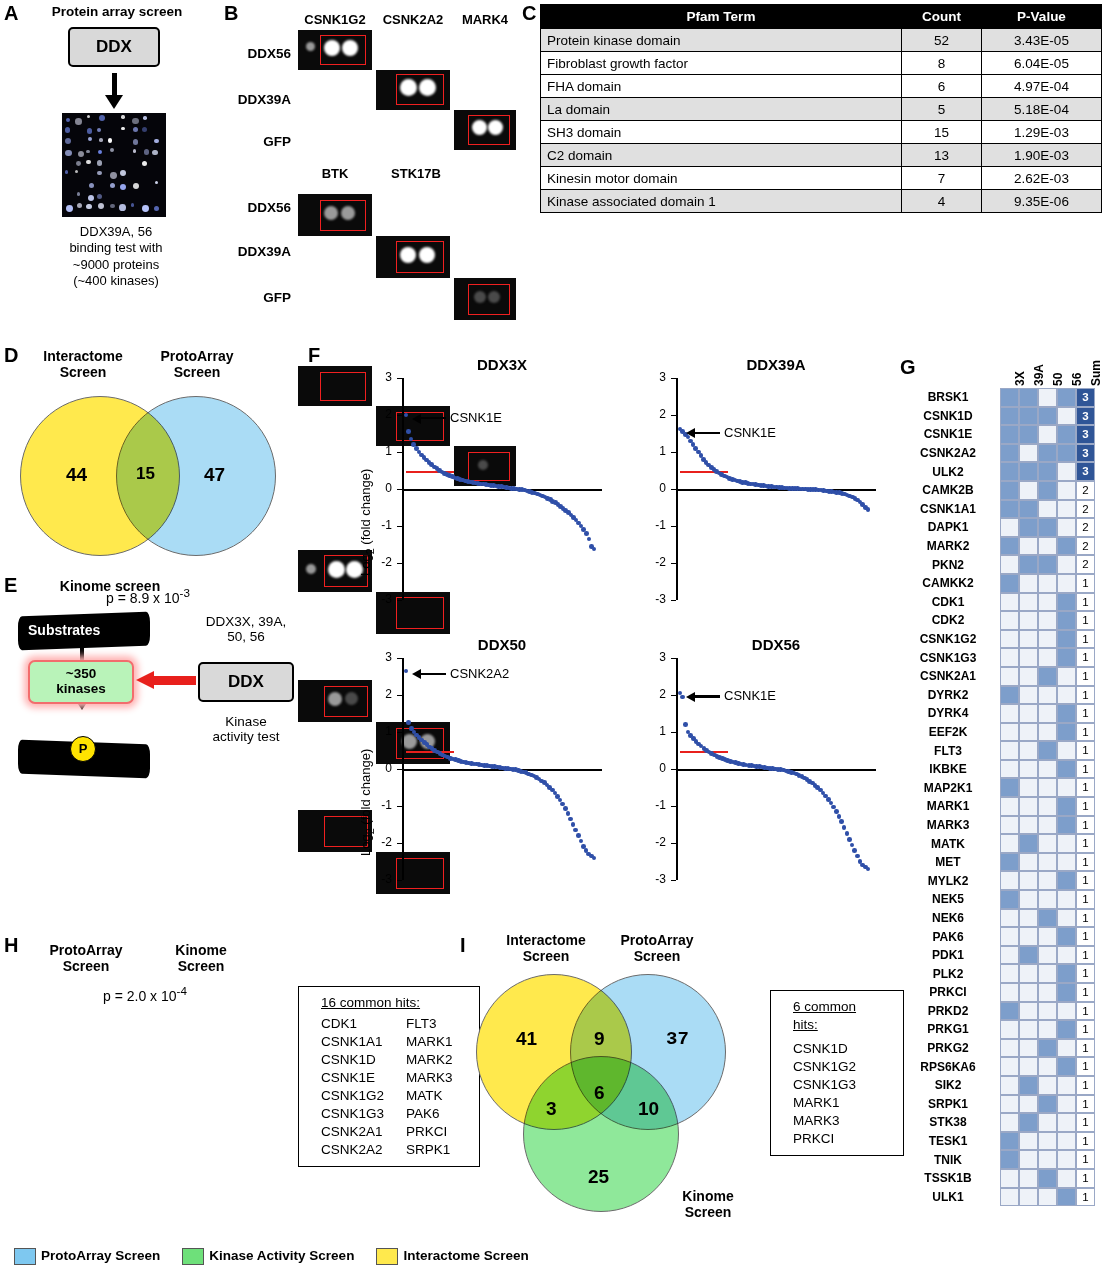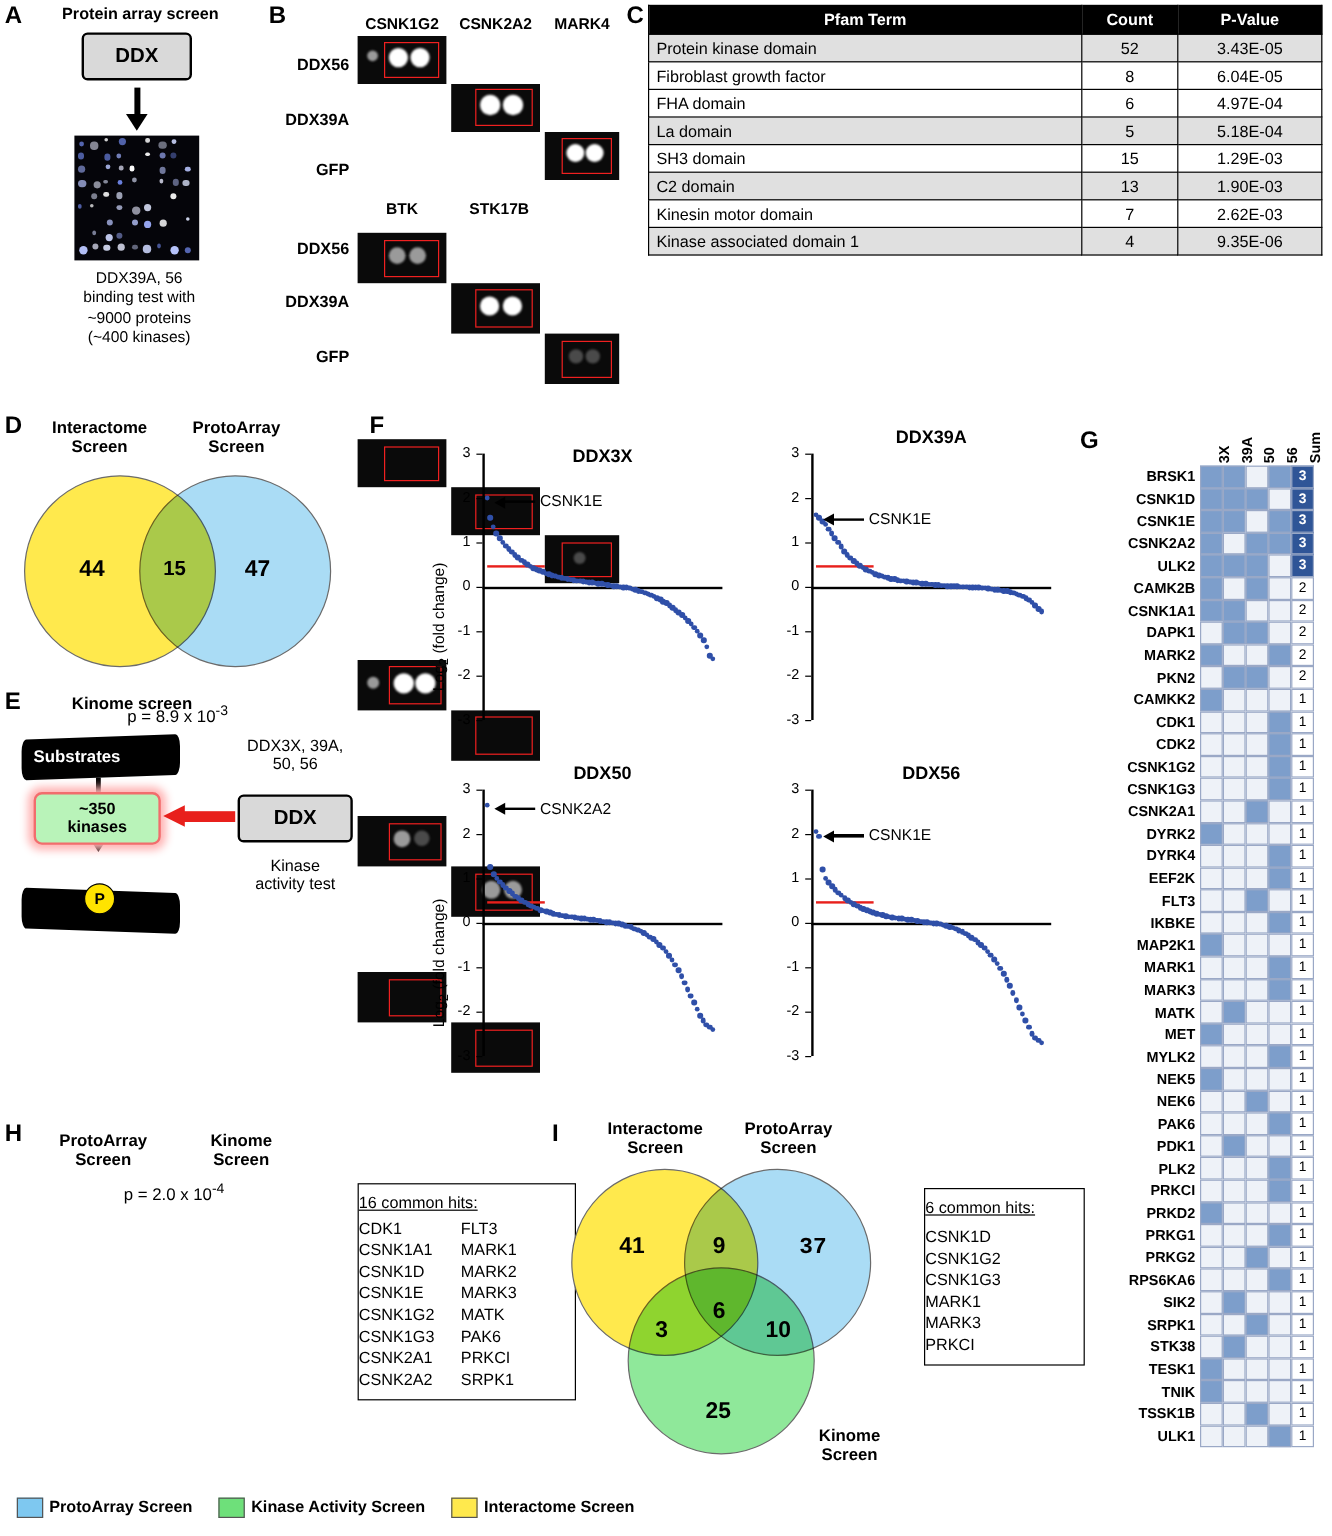--- a/index.html
+++ b/index.html
@@ -102,32 +102,32 @@
     position:absolute; width:0;height:0;
     border-top:5px solid transparent; border-bottom:5px solid transparent;
     border-right:9px solid #000;
   }
   .arrowstem2 { position:absolute; height:2.4px; background:#000; }
 
   
   #panelG { position:absolute; left:900px; top:348px; width:210px; }
   .gcol-hdr { font-size:12px; font-weight:bold; transform:rotate(-90deg); transform-origin:left top; white-space:nowrap; }
   .grow { display:flex; align-items:center; height:18.6px; }
-  .gname { font-size:12px; font-weight:bold; text-align:right; width:100px; padding-right:4px; }
+  .gname { font-size:12px; font-weight:bold; text-align:center; width:100px; padding-right:4px; }
   .gcell { width:19px; height:18.6px; border:0.8px solid #9aa8c6; }
   .gcell.on { background:#7d9ecb; }
   .gcell.off { background:#eef2f8; }
   .gsum { width:19px; height:18.6px; border:0.8px solid #9aa8c6; font-size:11.5px; text-align:center; line-height:17px; }
   .gsum.s3 { background:#2f5597; color:#fff; font-weight:bold; }
   .gsum.s2 { background:#ffffff; color:#000; }
   .gsum.s1 { background:#ffffff; color:#000; }
 
   
   #panelH { position:absolute; left:14px; top:938px; width:470px; }
-  .hitsbox { border:1.4px solid #000; padding:7px 0; font-size:13.5px; line-height:1.33; }
+  .hitsbox { border:1.4px solid #000; padding:7px 22px; font-size:13.5px; line-height:1.33; }
   .hitsbox .hb-title { text-decoration:underline; font-weight:normal; margin-bottom:3px;}
   .hitcols { display:flex; gap:22px; }
 
   
   #panelI { position:absolute; left:470px; top:930px; width:450px; }
 
   
   #legend { position:absolute; left:14px; top:1248px; display:flex; align-items:center; gap:10px; font-size:13.5px; font-weight:bold;}
   .swatch { width:22px; height:17px; border:1px solid #555; display:inline-block; vertical-align:middle; margin-right:5px;}
 </style>
@@ -415,21 +415,21 @@
 
   <div class="abs" style="left:4px; top:164px; width:132px; height:34px; background:#000; border-radius:4px/10px; transform:skewY(2deg);"></div>
   <div class="abs" style="left:56px; top:158px; width:26px; height:26px; border-radius:50%; background:#ffe300; border:1.5px solid #000; text-align:center; line-height:24px; font-size:13px; font-weight:bold;">
     <span>P</span>
   </div>
 </div>
 
 <div class="panel-letter" style="left:308px; top:344px;">F</div>
 <div id="panelF">
     <div class="plot" style="position: absolute; left: 30px; top: 8px; width: 270px; height: 262px;">
-      <div class="ptitle" style="position: absolute; left: 56px; top: 16px; width: 200px;">DDX3X</div>
+      <div class="ptitle" style="position: absolute; left: 56px; top: 0px; width: 200px;">DDX3X</div>
       <div class="axisline" style="left: 56px; top: 22px; width: 2px; height: 222px;"></div>
       <div class="axisline" style="left: 56px; top: 133px; width: 200px; height: 2px;"></div>
       <div class="tick" style="left: 51px; top: 21.5px;"></div>
       <div class="ticklbl" style="left: 26px; top: 14px;">3</div>
       <div class="tick" style="left: 51px; top: 58.5px;"></div>
       <div class="ticklbl" style="left: 26px; top: 51px;">2</div>
       <div class="tick" style="left: 51px; top: 95.5px;"></div>
       <div class="ticklbl" style="left: 26px; top: 88px;">1</div>
       <div class="tick" style="left: 51px; top: 132.5px;"></div>
       <div class="ticklbl" style="left: 26px; top: 125px;">0</div>

